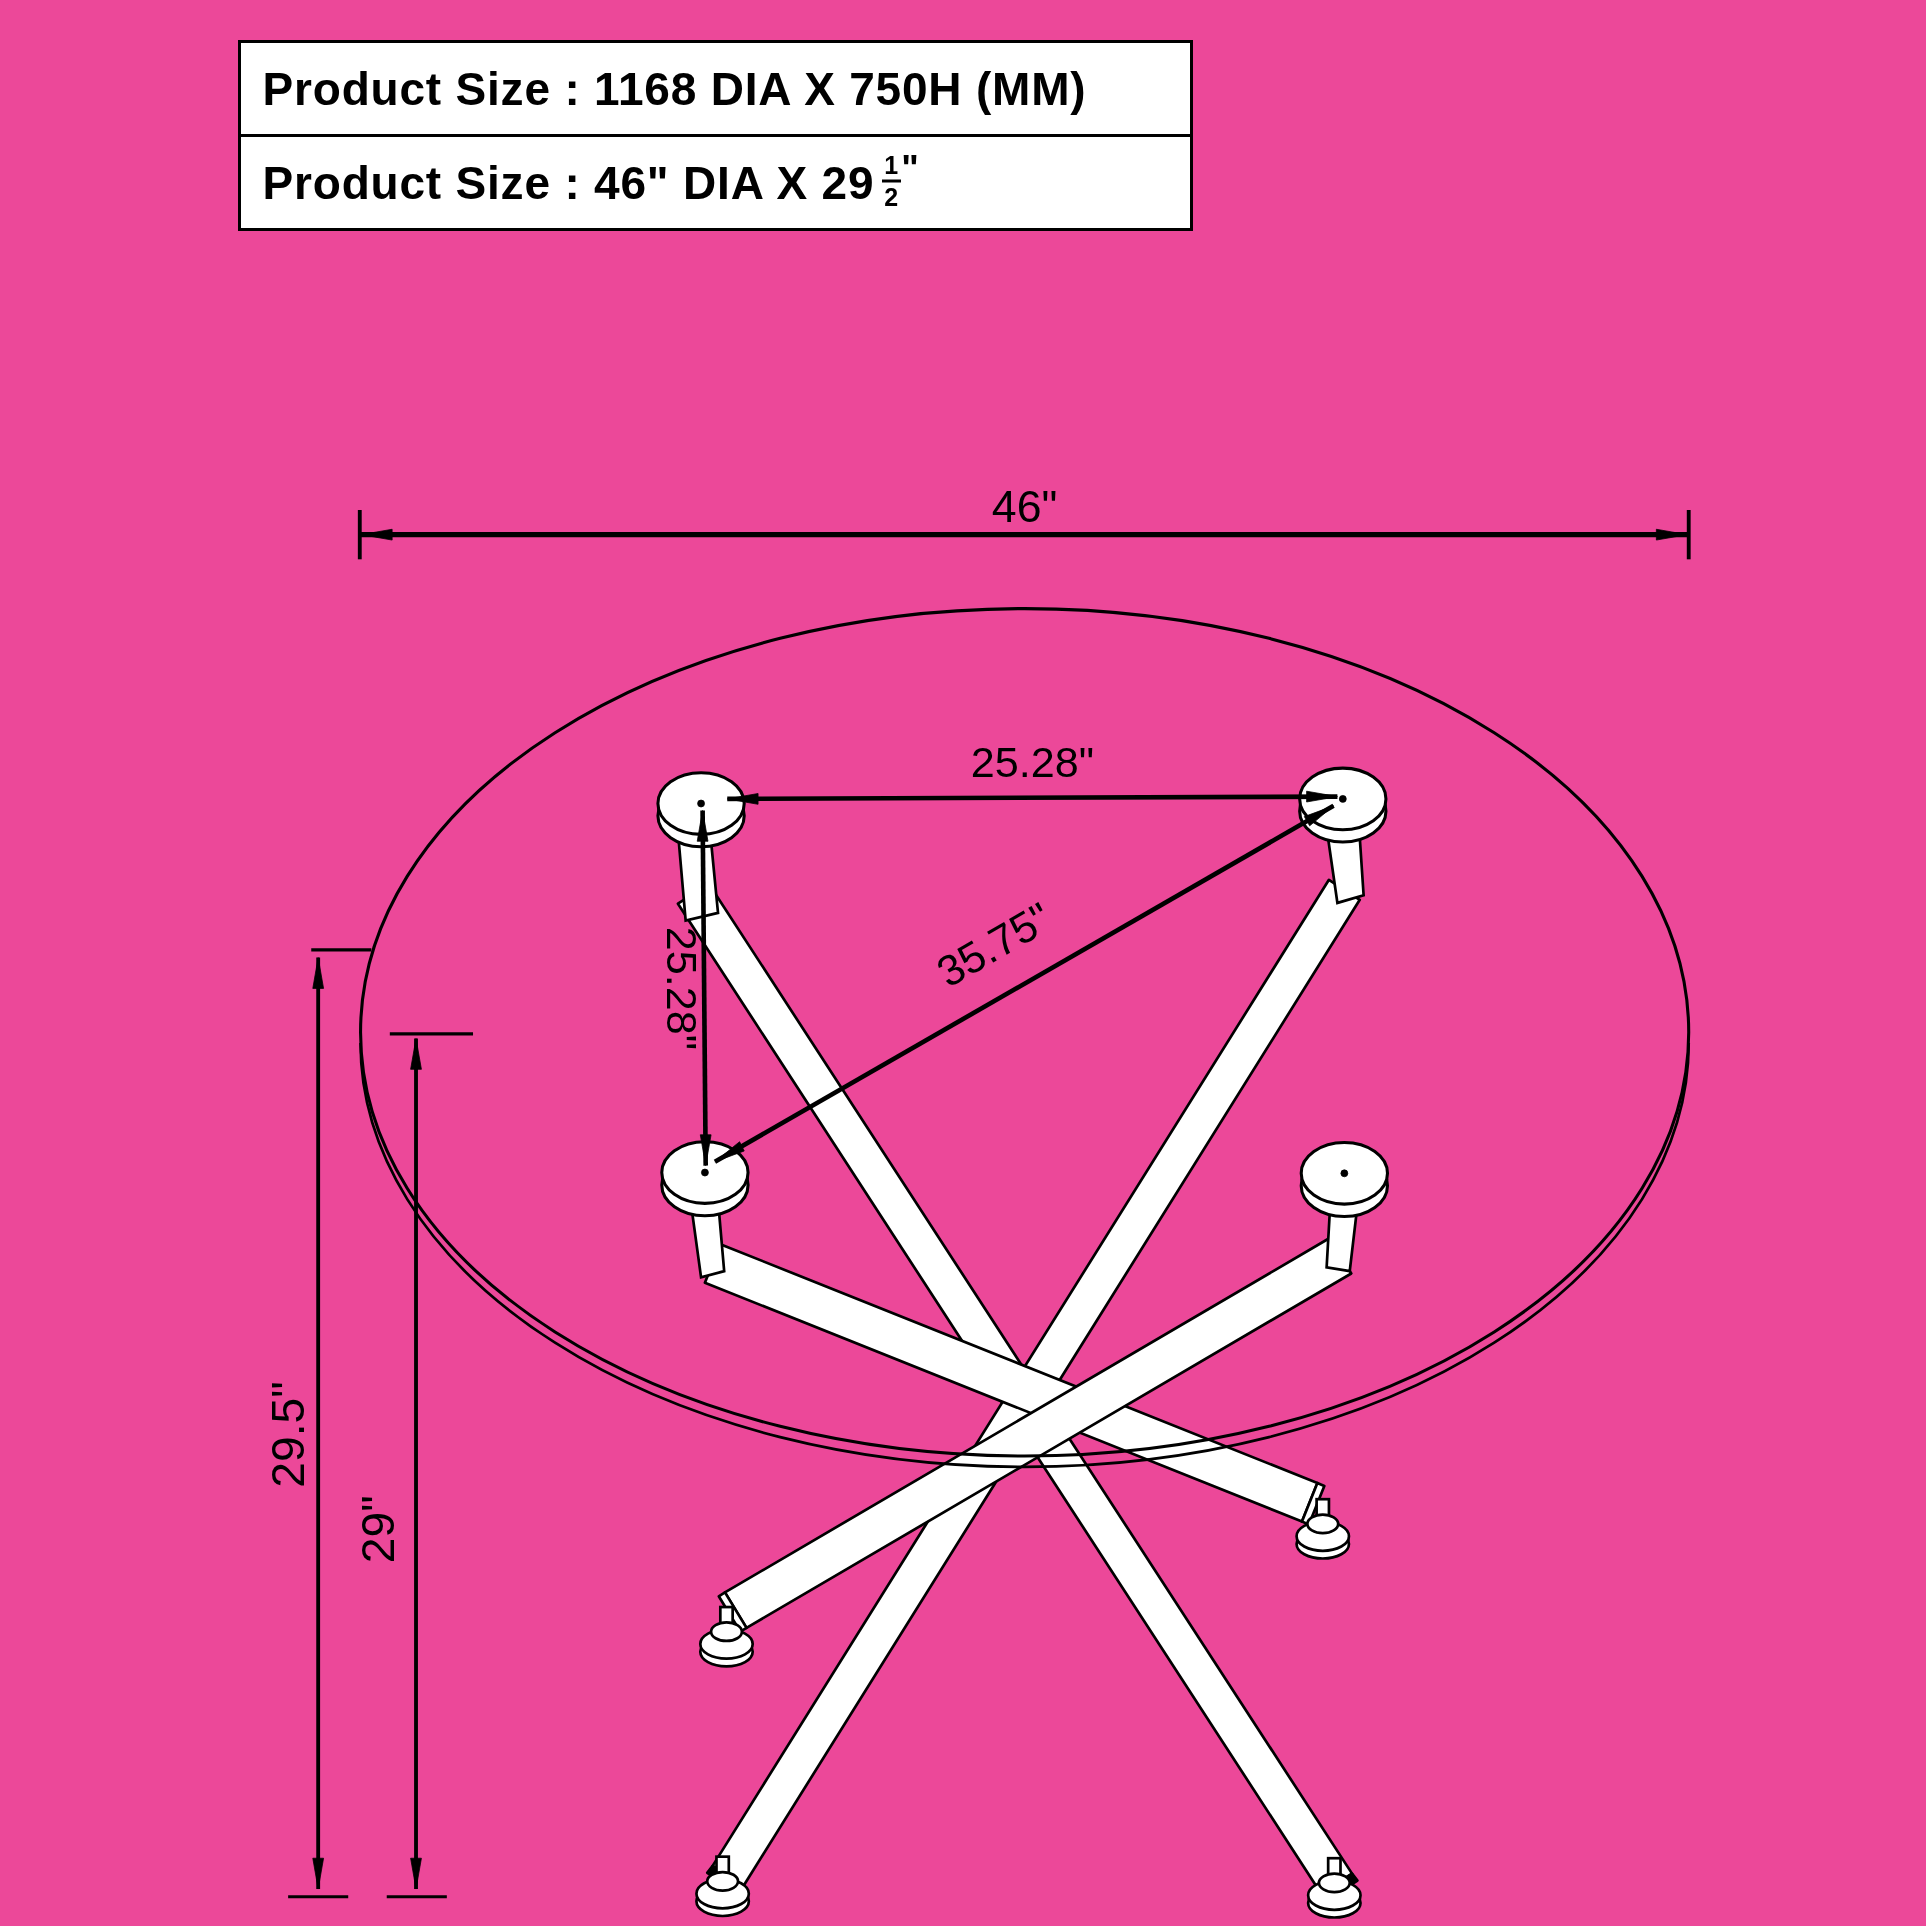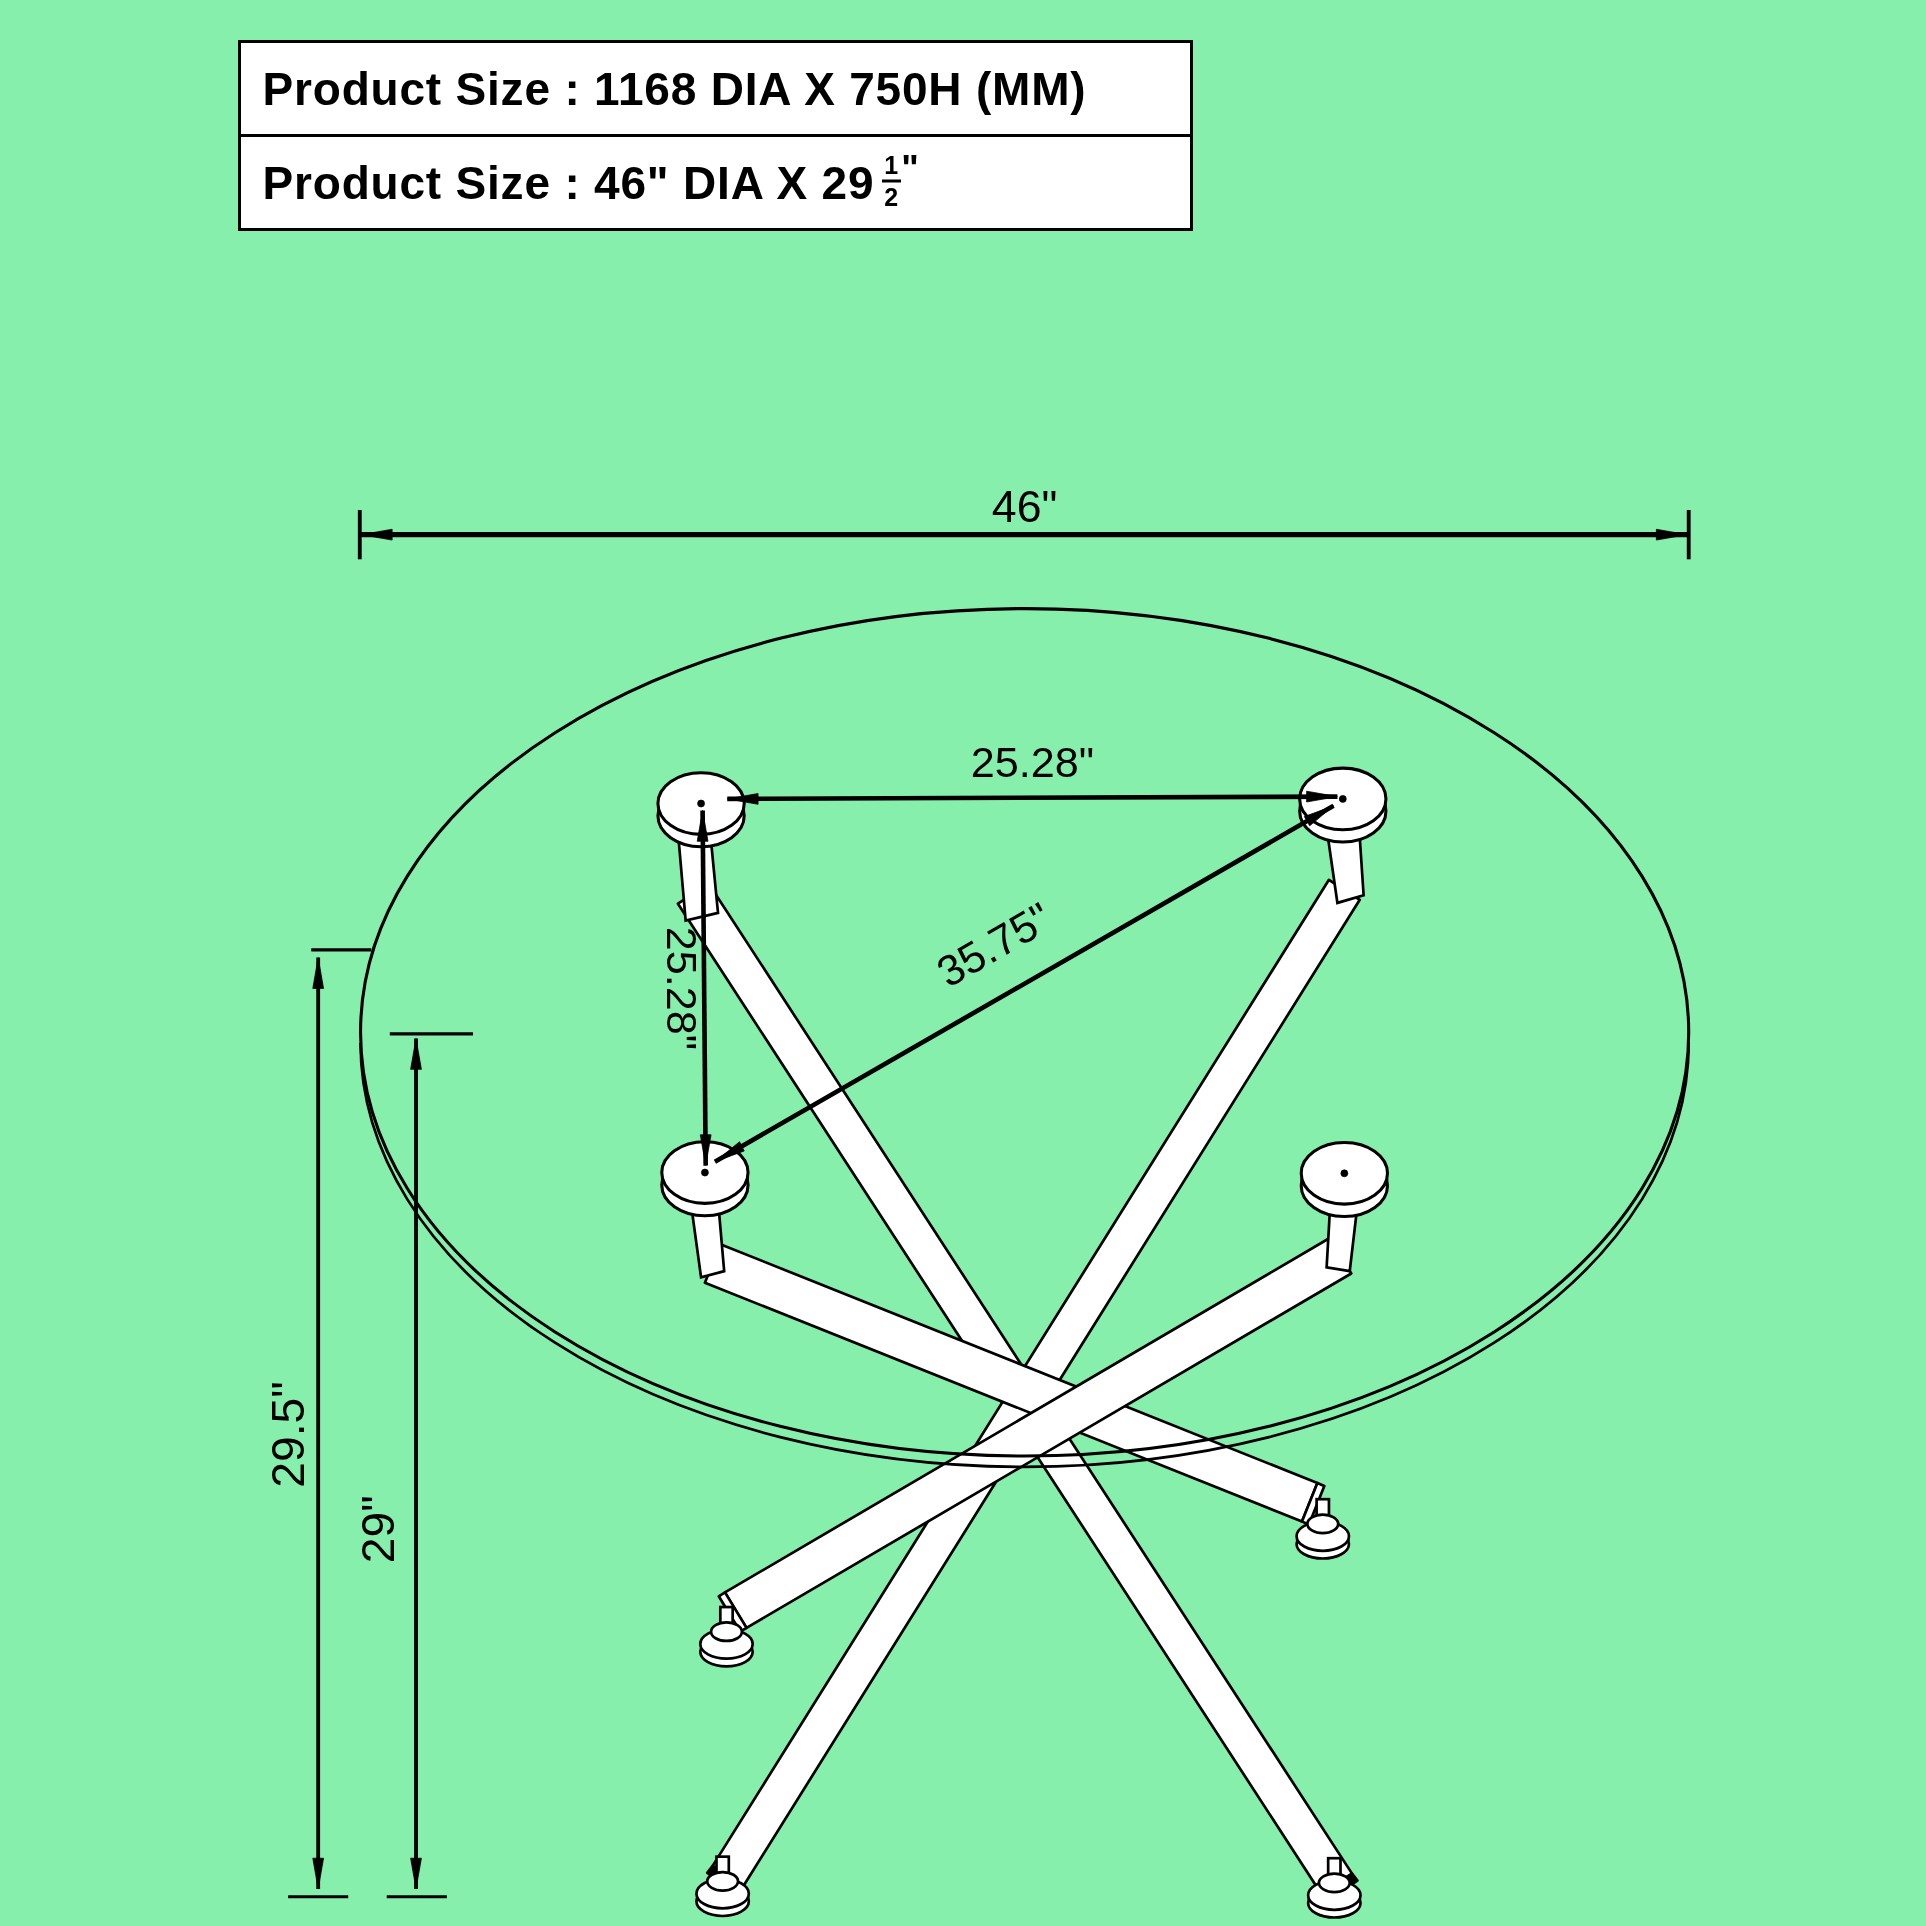--- a/index.html
+++ b/index.html
@@ -1,19 +1,19 @@
 <!DOCTYPE html>
 <html style="font-size:12.3px"><head>
 <meta charset="utf-8">
 <style>
   html,body{margin:0;padding:0;background:#ffffff;}
   .canvas{
     position:relative;
     width:1926px;height:1926px;
-    background:#86efac;
+    background:#ec4899;
     font-family:"Liberation Sans",sans-serif;
     overflow:hidden;
   }
   .spec{
     position:absolute;left:238px;top:40px;width:955px;
     border:3.9px solid #000;background:#fff;box-sizing:border-box;
   }
   .spec-row{
     height:91px;display:flex;align-items:center;
     padding-left:21.6px;

